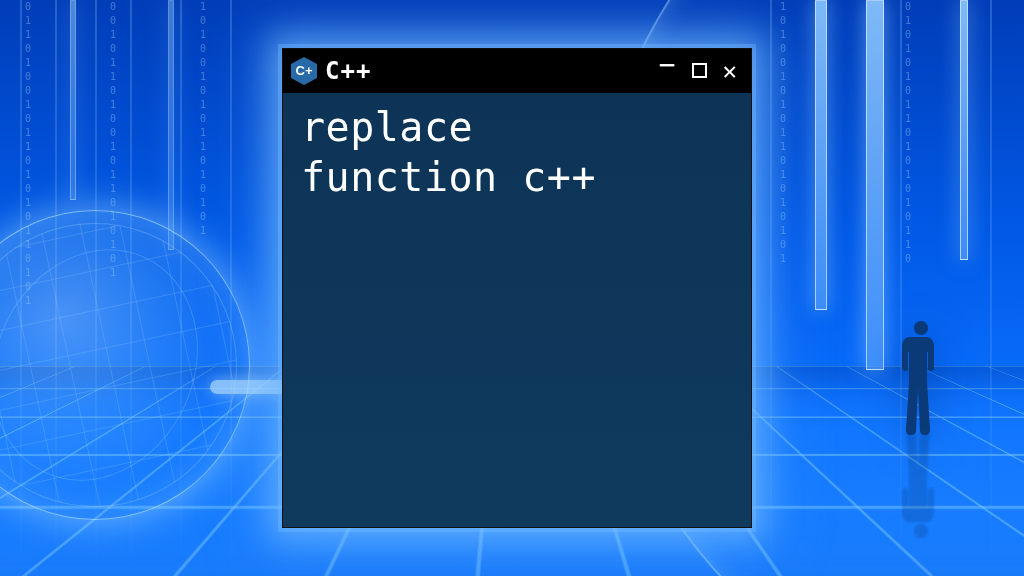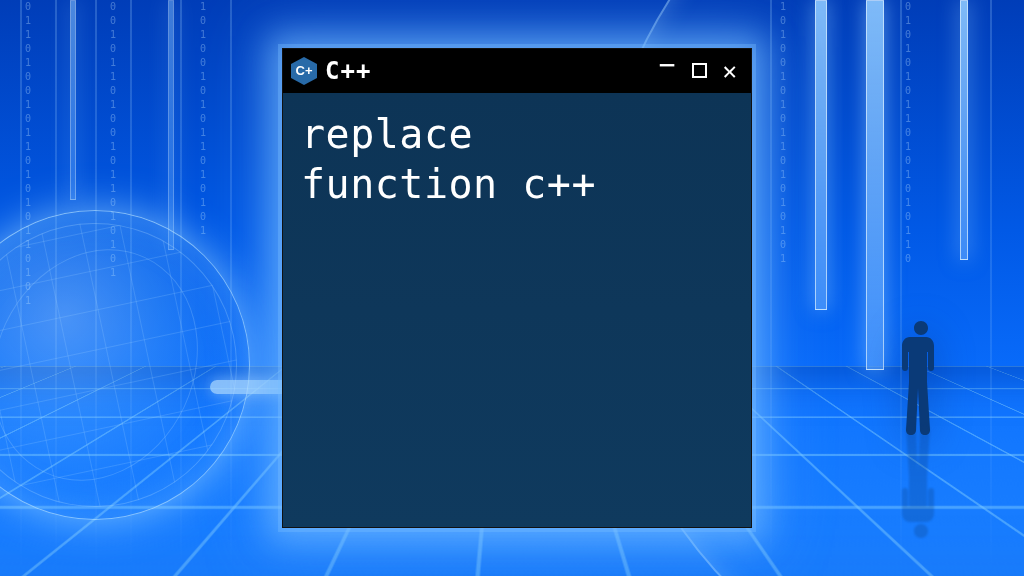--- a/index.html
+++ b/index.html
@@ -203,21 +203,21 @@
     .win-btn.max span { display:inline-block; width:15px; height:15px; border:2px solid #fff; }
     .win-btn.close { font-size: 24px; }
     .content {
       position: absolute;
       top: 44px;
       left: 0;
       right: 0;
       bottom: 0;
       background: #0f3659;
       background: linear-gradient(180deg,#0d3456 0%,#0f3a5e 100%);
-      padding: 16px 18px;
+      padding: 9px 18px;
     }
     .code {
       color: #fff;
       font: 400 40px/1.25 "Consolas","Menlo",monospace;
       letter-spacing: 0.5px;
       white-space: pre-wrap;
     }
 
     
     .arc {

